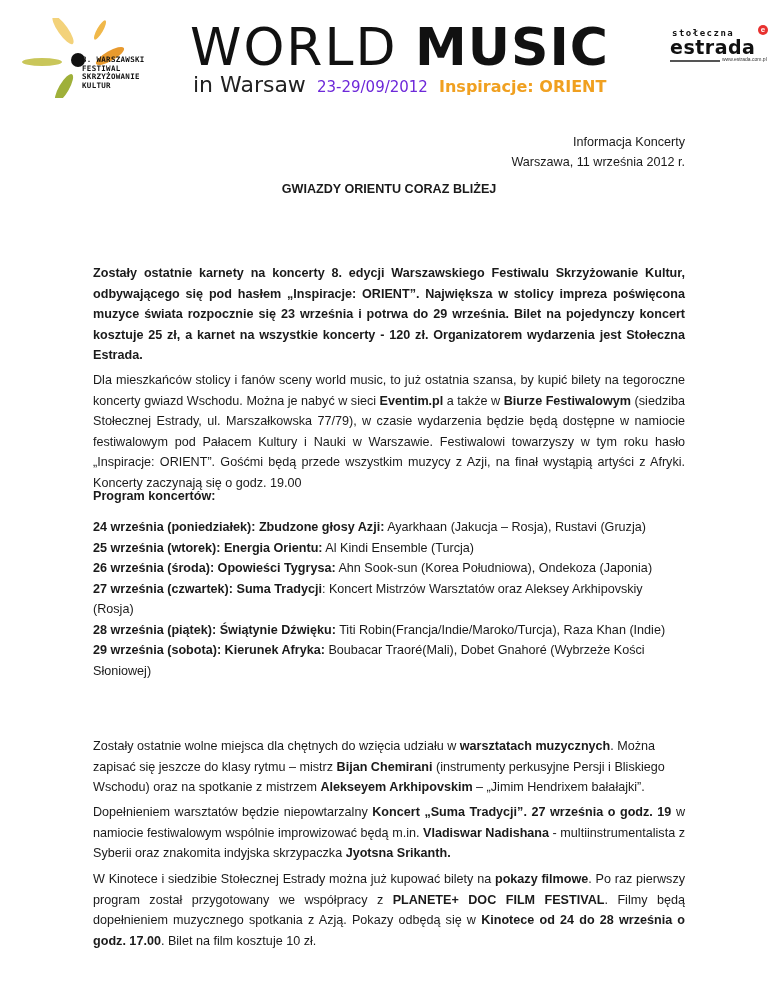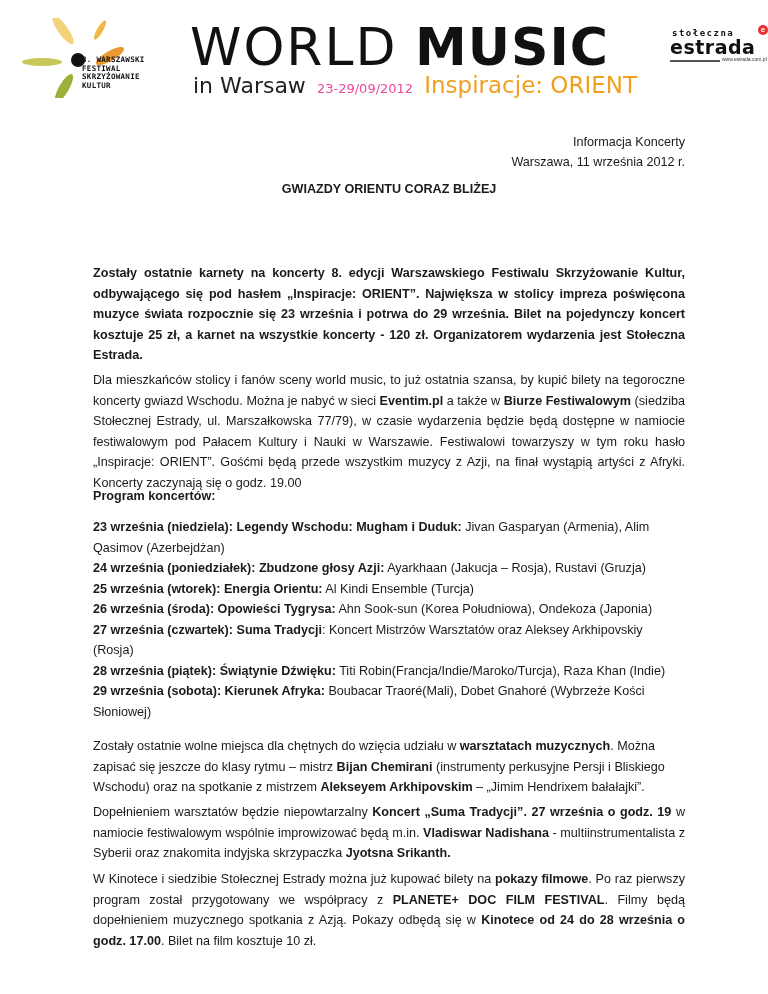--- a/index.html
+++ b/index.html
@@ -6,22 +6,22 @@
     body { width: 768px; height: 994px; position: relative; overflow: hidden; color: #1a1a1a; font-family: "Liberation Sans", sans-serif; }
     .header { position: absolute; left: 0; top: 0; width: 768px; height: 110px; }
     .fest-logo { position: absolute; left: 18px; top: 18px; width: 150px; height: 80px; }
     .fest-text { position: absolute; left: 82px; top: 56px; font-family: "DejaVu Sans Mono", monospace; font-weight: bold; font-size: 7.5px; line-height: 8.5px; color: #111; letter-spacing: 0.3px; }
     .fest-text div { white-space: nowrap; }
     .wm-title { position: absolute; left: 190px; top: 20px; font-family: "DejaVu Sans", sans-serif; font-size: 52px; line-height: 54px; letter-spacing: 1px; color: #111; white-space: nowrap; }
     .wm-title .light { font-weight: normal; letter-spacing: 2px; }
     .wm-title .bold { font-weight: bold; }
     .wm-sub { position: absolute; left: 193px; top: 72px; white-space: nowrap; font-family: "DejaVu Sans", sans-serif; }
     .wm-sub .city { font-size: 22px; color: #222; }
-    .wm-sub .dates { font-size: 13px; color: #ec4899; margin-left: 6px; }
-    .wm-sub .insp { font-size: 23px; color: #f0a020; font-weight: normal; margin-left: 6px; }
+    .wm-sub .dates { font-size: 15px; color: #6d28d9; margin-left: 6px; }
+    .wm-sub .insp { font-size: 16px; color: #f0a020; font-weight: bold; margin-left: 6px; }
     .estrada { position: absolute; left: 640px; top: 22px; width: 130px; height: 50px; margin-left: 30px; }
     .estrada .small { position: absolute; left: 2px; top: 6px; font-family: "DejaVu Sans Mono", monospace; font-size: 9px; font-weight: bold; color: #111; letter-spacing: 1.5px; }
     .estrada .big { position: absolute; left: 0px; top: 14px; font-family: "DejaVu Sans", sans-serif; font-size: 19px; font-weight: bold; color: #111; letter-spacing: 0.5px; }
     .estrada .dot { position: absolute; left: 88px; top: 3px; width: 10px; height: 10px; border-radius: 50%; background: #e8312f; color: #fff; font-size: 8px; line-height: 10px; text-align: center; font-weight: bold; }
     .estrada .bar { position: absolute; left: 0px; top: 38px; width: 50px; height: 2px; background: #555; }
     .estrada .url { position: absolute; left: 52px; top: 34px; font-size: 5px; color: #333; white-space: nowrap; }
     .right { position: absolute; left: 430px; width: 255px; text-align: right; font-size: 12.6px; line-height: 20px; }
     .title { position: absolute; left: 93px; width: 592px; text-align: center; font-weight: bold; font-size: 12.6px; }
     .p { position: absolute; left: 93px; width: 592px; font-size: 12.6px; line-height: 20.5px; margin-top: 43px; }
     .justify { text-align: justify; text-align-last: left; }
@@ -73,21 +73,20 @@
 
 <div class="p justify bold" style="top:220px;">Zostały ostatnie karnety na koncerty 8. edycji Warszawskiego Festiwalu Skrzyżowanie Kultur, odbywającego się pod hasłem „Inspiracje: ORIENT”. Największa w stolicy impreza poświęcona muzyce świata rozpocznie się 23 września i potrwa do 29 września. Bilet na pojedynczy koncert kosztuje 25 zł, a karnet na wszystkie koncerty - 120 zł. Organizatorem wydarzenia jest Stołeczna Estrada.</div>
 
 <div class="p justify" style="top:327px;">
   <span>Dla mieszkańców stolicy i fanów sceny world music, to już ostatnia szansa, by kupić bilety na tegoroczne koncerty gwiazd Wschodu. Można je nabyć w sieci </span><b>Eventim.pl</b><span> a także w </span><b>Biurze Festiwalowym</b><span> (siedziba Stołecznej Estrady, ul. Marszałkowska 77/79), w czasie wydarzenia będzie będą dostępne w namiocie festiwalowym pod Pałacem Kultury i Nauki w Warszawie. Festiwalowi towarzyszy w tym roku hasło „Inspiracje: ORIENT”. Gośćmi będą przede wszystkim muzycy z Azji, na finał wystąpią artyści z Afryki. Koncerty zaczynają się o godz. 19.00</span>
 </div>
 
 <div class="p bold" style="top:443px;">Program koncertów:</div>
 
 <div class="p" style="top:474px;" id="program-list">
-    <div class="prog-line"><b>23 września (niedziela): </b><b>Legendy Wschodu: Mugham i Duduk:</b><span> Jivan Gasparyan (Armenia), Alim Qasimov (Azerbejdżan)</span></div>
     <div class="prog-line"><b>24 września (poniedziałek): </b><b>Zbudzone głosy Azji:</b><span> Ayarkhaan (Jakucja – Rosja), Rustavi (Gruzja)</span></div>
     <div class="prog-line"><b>25 września (wtorek)</b><b>: Energia Orientu:</b><span> Al Kindi Ensemble (Turcja)</span></div>
     <div class="prog-line"><b>26 września (środa)</b><b>: Opowieści Tygrysa:</b><span> Ahn Sook-sun (Korea Południowa), Ondekoza (Japonia)</span></div>
     <div class="prog-line"><b>27 września (czwartek)</b><b>: Suma Tradycji</b><span>: Koncert Mistrzów Warsztatów oraz Aleksey Arkhipovskiy (Rosja)</span></div>
     <div class="prog-line"><b>28 września (piątek): </b><b>Świątynie Dźwięku:</b><span> Titi Robin(Francja/Indie/Maroko/Turcja), Raza Khan (Indie)</span></div>
     <div class="prog-line"><b>29 września (sobota)</b><b>: Kierunek Afryka:</b><span> Boubacar Traoré(Mali), Dobet Gnahoré (Wybrzeże Kości Słoniowej)</span></div>
   </div>
 
 <div class="p" style="top:693px;">
   <span>Zostały ostatnie wolne miejsca dla chętnych do  wzięcia udziału w </span><b>warsztatach muzycznych</b><span>. Można zapisać się jeszcze do klasy rytmu – mistrz </span><b>Bijan Chemirani</b><span> (instrumenty perkusyjne Persji i Bliskiego Wschodu) oraz na spotkanie z mistrzem </span><b>Alekseyem Arkhipovskim</b><span> – „Jimim Hendrixem bałałajki”.</span>

